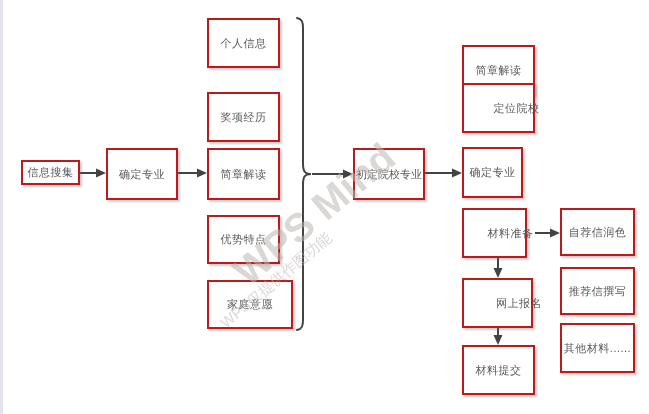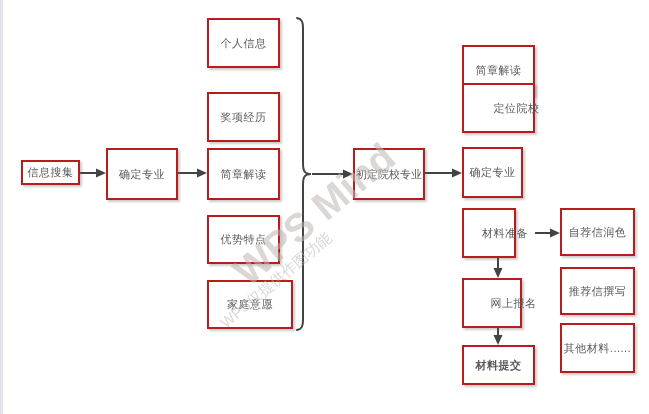--- a/index.html
+++ b/index.html
@@ -126,27 +126,27 @@
       </div>
       <div class="node" style="left: 462px; top: 17px; width: 73px; height: 51px; margin-top: 28px;">
         <span>简章解读</span>
       </div>
       <div class="node" style="left: 462px; top: 83px; width: 73px; height: 50px; padding-left: 36px;">
         <span>定位院校</span>
       </div>
       <div class="node" style="left: 462px; top: 147px; width: 61px; height: 51px;">
         <span>确定专业</span>
       </div>
-      <div class="node" style="left: 462px; top: 208px; width: 54px; height: 50px; padding-left: 32px;">
+      <div class="node" style="left: 462px; top: 208px; width: 65px; height: 50px; padding-left: 32px;">
         <span>材料准备</span>
       </div>
-      <div class="node" style="left: 462px; top: 278px; width: 60px; height: 50px; padding-left: 43px;">
+      <div class="node" style="left: 462px; top: 278px; width: 71px; height: 50px; padding-left: 43px;">
         <span>网上报名</span>
       </div>
-      <div class="node" style="left: 462px; top: 345px; width: 73px; height: 40px; font-weight: bold;">
+      <div class="node" style="left: 462px; top: 345px; width: 73px; height: 50px;">
         <span>材料提交</span>
       </div>
       <div class="node" style="left: 560px; top: 208px; width: 75px; height: 48px;">
         <span>自荐信润色</span>
       </div>
       <div class="node" style="left: 560px; top: 267px; width: 75px; height: 48px;">
         <span>推荐信撰写</span>
       </div>
       <div class="node" style="left: 560px; top: 323px; width: 75px; height: 50px;">
         <span>其他材料......</span>

